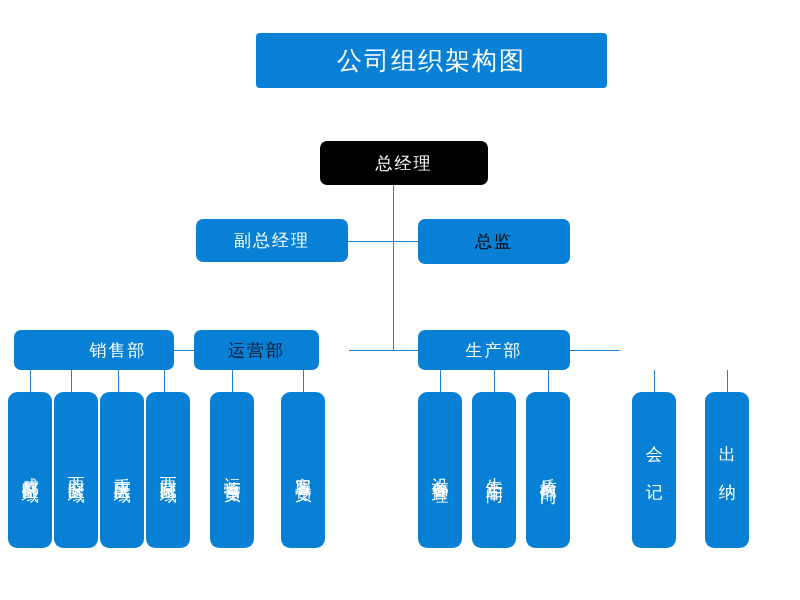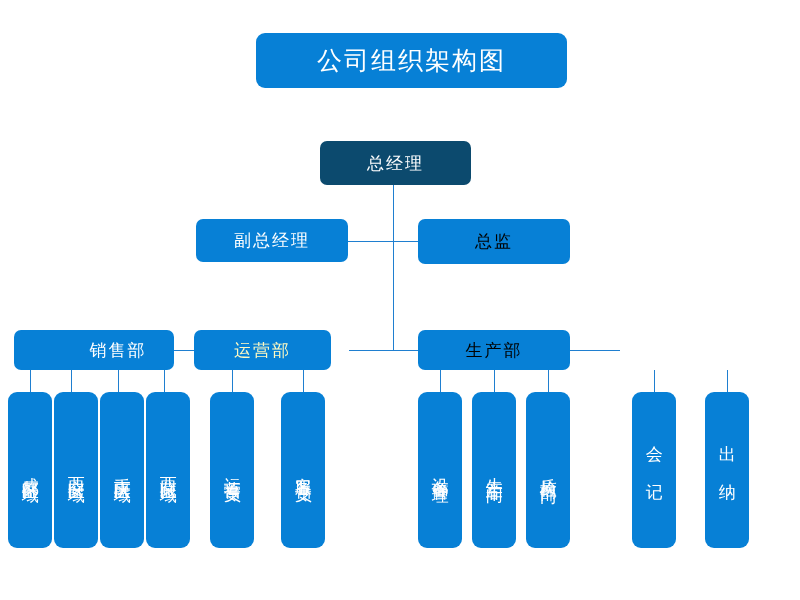--- a/index.html
+++ b/index.html
@@ -27,30 +27,30 @@
     background: #1f7fd0;
   }
   .conn-v { width: 1px; }
   .conn-h { height: 1px; }
 
   
   .title-banner {
     position: absolute;
     left: 256px;
     top: 33px;
-    width: 311px;
+    width: 351px;
     height: 55px;
     background: #0780d6;
     color: #ffffff;
     display: flex;
     align-items: center;
     justify-content: center;
     font-size: 25px;
     letter-spacing: 2px;
-    border-radius: 9px;
+    border-radius: 4px;
   }
 
   
   .node {
     position: absolute;
     background: #0780d6;
     color: #ffffff;
     border-radius: 7px;
     display: flex;
     align-items: center;
@@ -105,31 +105,31 @@
   <div class="conn conn-v" style="left: 232px; top: 370px; height: 22px; background: rgb(31, 127, 208);"></div>
   <div class="conn conn-v" style="left: 303px; top: 370px; height: 22px; background: rgb(31, 127, 208);"></div>
 
   <div class="conn conn-v" style="left: 440px; top: 370px; height: 22px; background: rgb(31, 127, 208);"></div>
   <div class="conn conn-v" style="left: 494px; top: 370px; height: 22px; background: rgb(31, 127, 208);"></div>
   <div class="conn conn-v" style="left: 548px; top: 370px; height: 22px; background: rgb(31, 127, 208);"></div>
 
   <div class="conn conn-v" style="left: 654px; top: 370px; height: 22px; background: rgb(31, 127, 208);"></div>
   <div class="conn conn-v" style="left: 727px; top: 370px; height: 22px; background: rgb(31, 127, 208);"></div>
 
-  <div class="node node-h" style="left: 320px; top: 141px; width: 151px; height: 44px; background: #0c4a6e; color: rgb(255, 255, 255);">总经理</div>
+  <div class="node node-h" style="left: 320px; top: 141px; width: 168px; height: 44px; background: #000000; color: rgb(255, 255, 255);">总经理</div>
 
   <div class="node node-h" style="left: 196px; top: 219px; width: 152px; height: 43px; background: rgb(7, 128, 214); color: #ffffff;">副总经理</div>
 
   <div class="node node-h" style="left: 418px; top: 219px; width: 152px; height: 45px; background: rgb(7, 128, 214); color: #000000;">总监</div>
 
   <div class="node node-h" style="left: 14px; top: 330px; width: 160px; height: 40px; background: rgb(7, 128, 214); color: rgb(255, 255, 255); padding-left: 48px;">销售部</div>
 
-  <div class="node node-h" style="left: 194px; top: 330px; width: 137px; height: 40px; background: rgb(7, 128, 214); color: #fef9c3;">运营部</div>
+  <div class="node node-h" style="left: 194px; top: 330px; width: 125px; height: 40px; background: rgb(7, 128, 214); color: #0f172a;">运营部</div>
 
-  <div class="node node-h" style="left: 418px; top: 330px; width: 152px; height: 40px; background: rgb(7, 128, 214); color: #000000;">生产部</div>
+  <div class="node node-h" style="left: 418px; top: 330px; width: 152px; height: 40px; background: rgb(7, 128, 214); color: #ffffff;">生产部</div>
 
 
   <div class="node node-v" style="left: 8px; top: 392px; width: 44px; height: 156px; background: rgb(7, 128, 214); color: rgb(255, 255, 255);">
     <span class="vtext">成都区域</span>
   </div>
 
   <div class="node node-v" style="left: 54px; top: 392px; width: 44px; height: 156px; background: rgb(7, 128, 214); color: rgb(255, 255, 255);">
     <span class="vtext">西安区域</span>
   </div>
 

